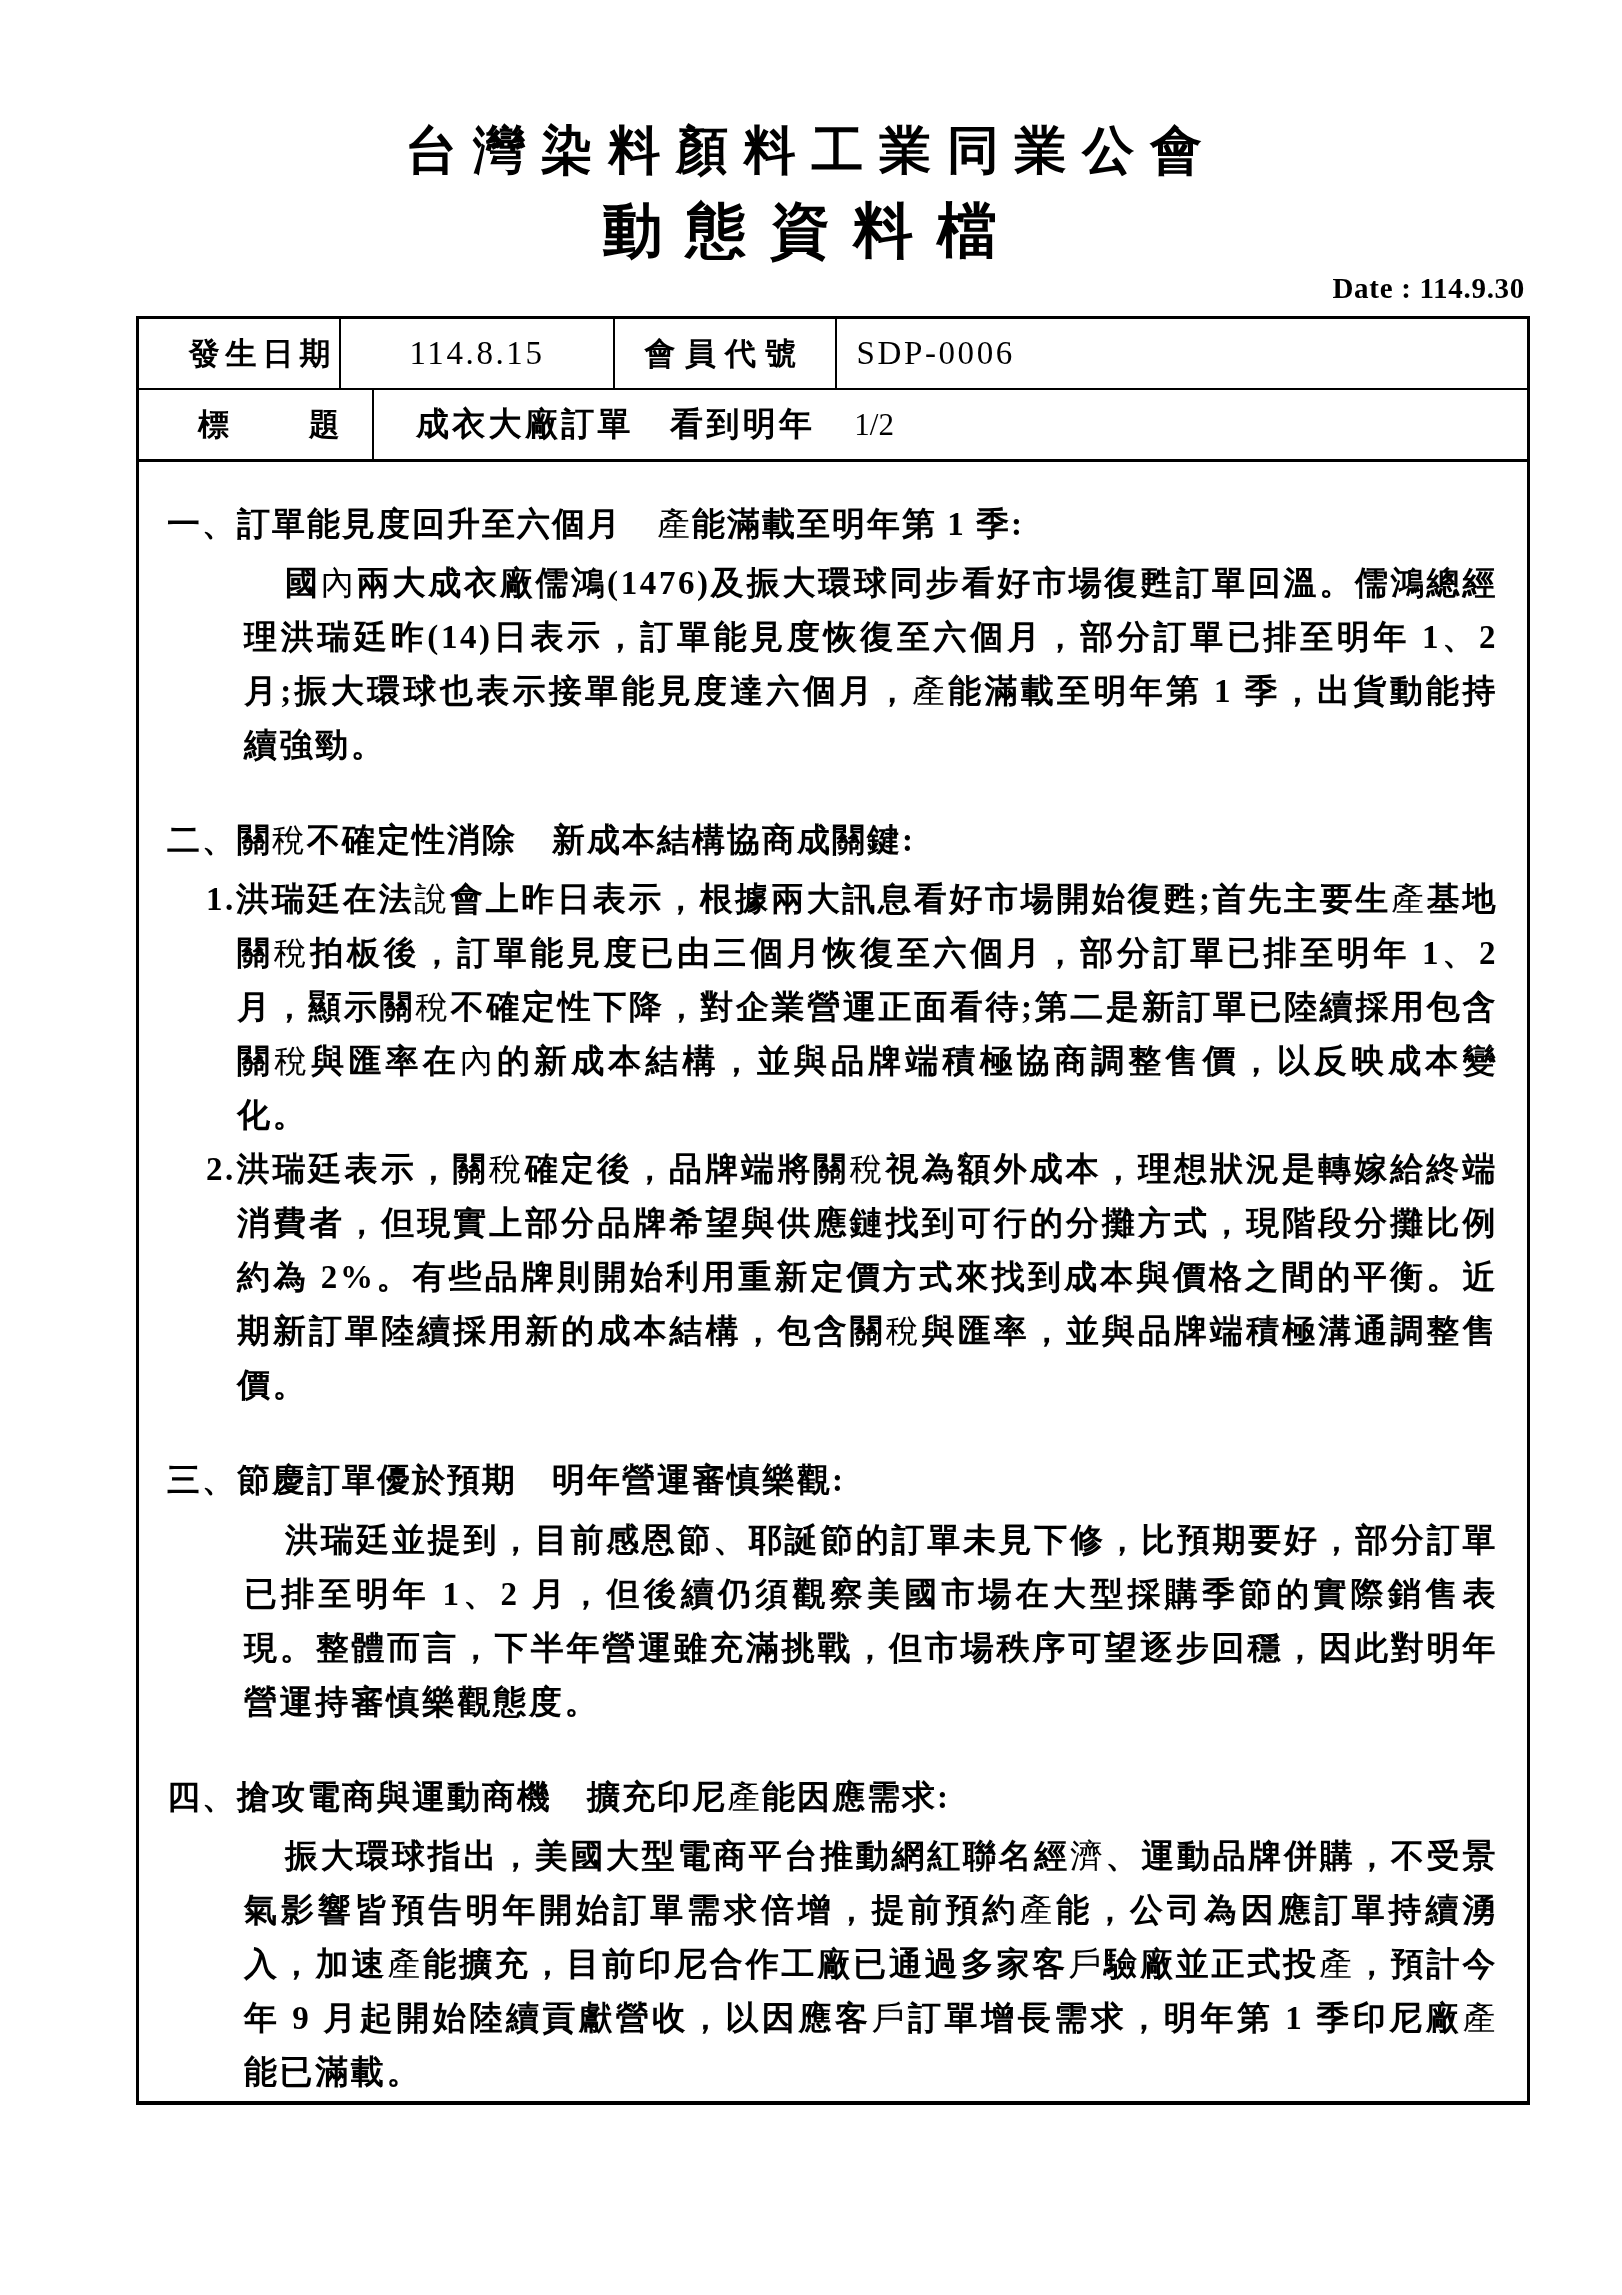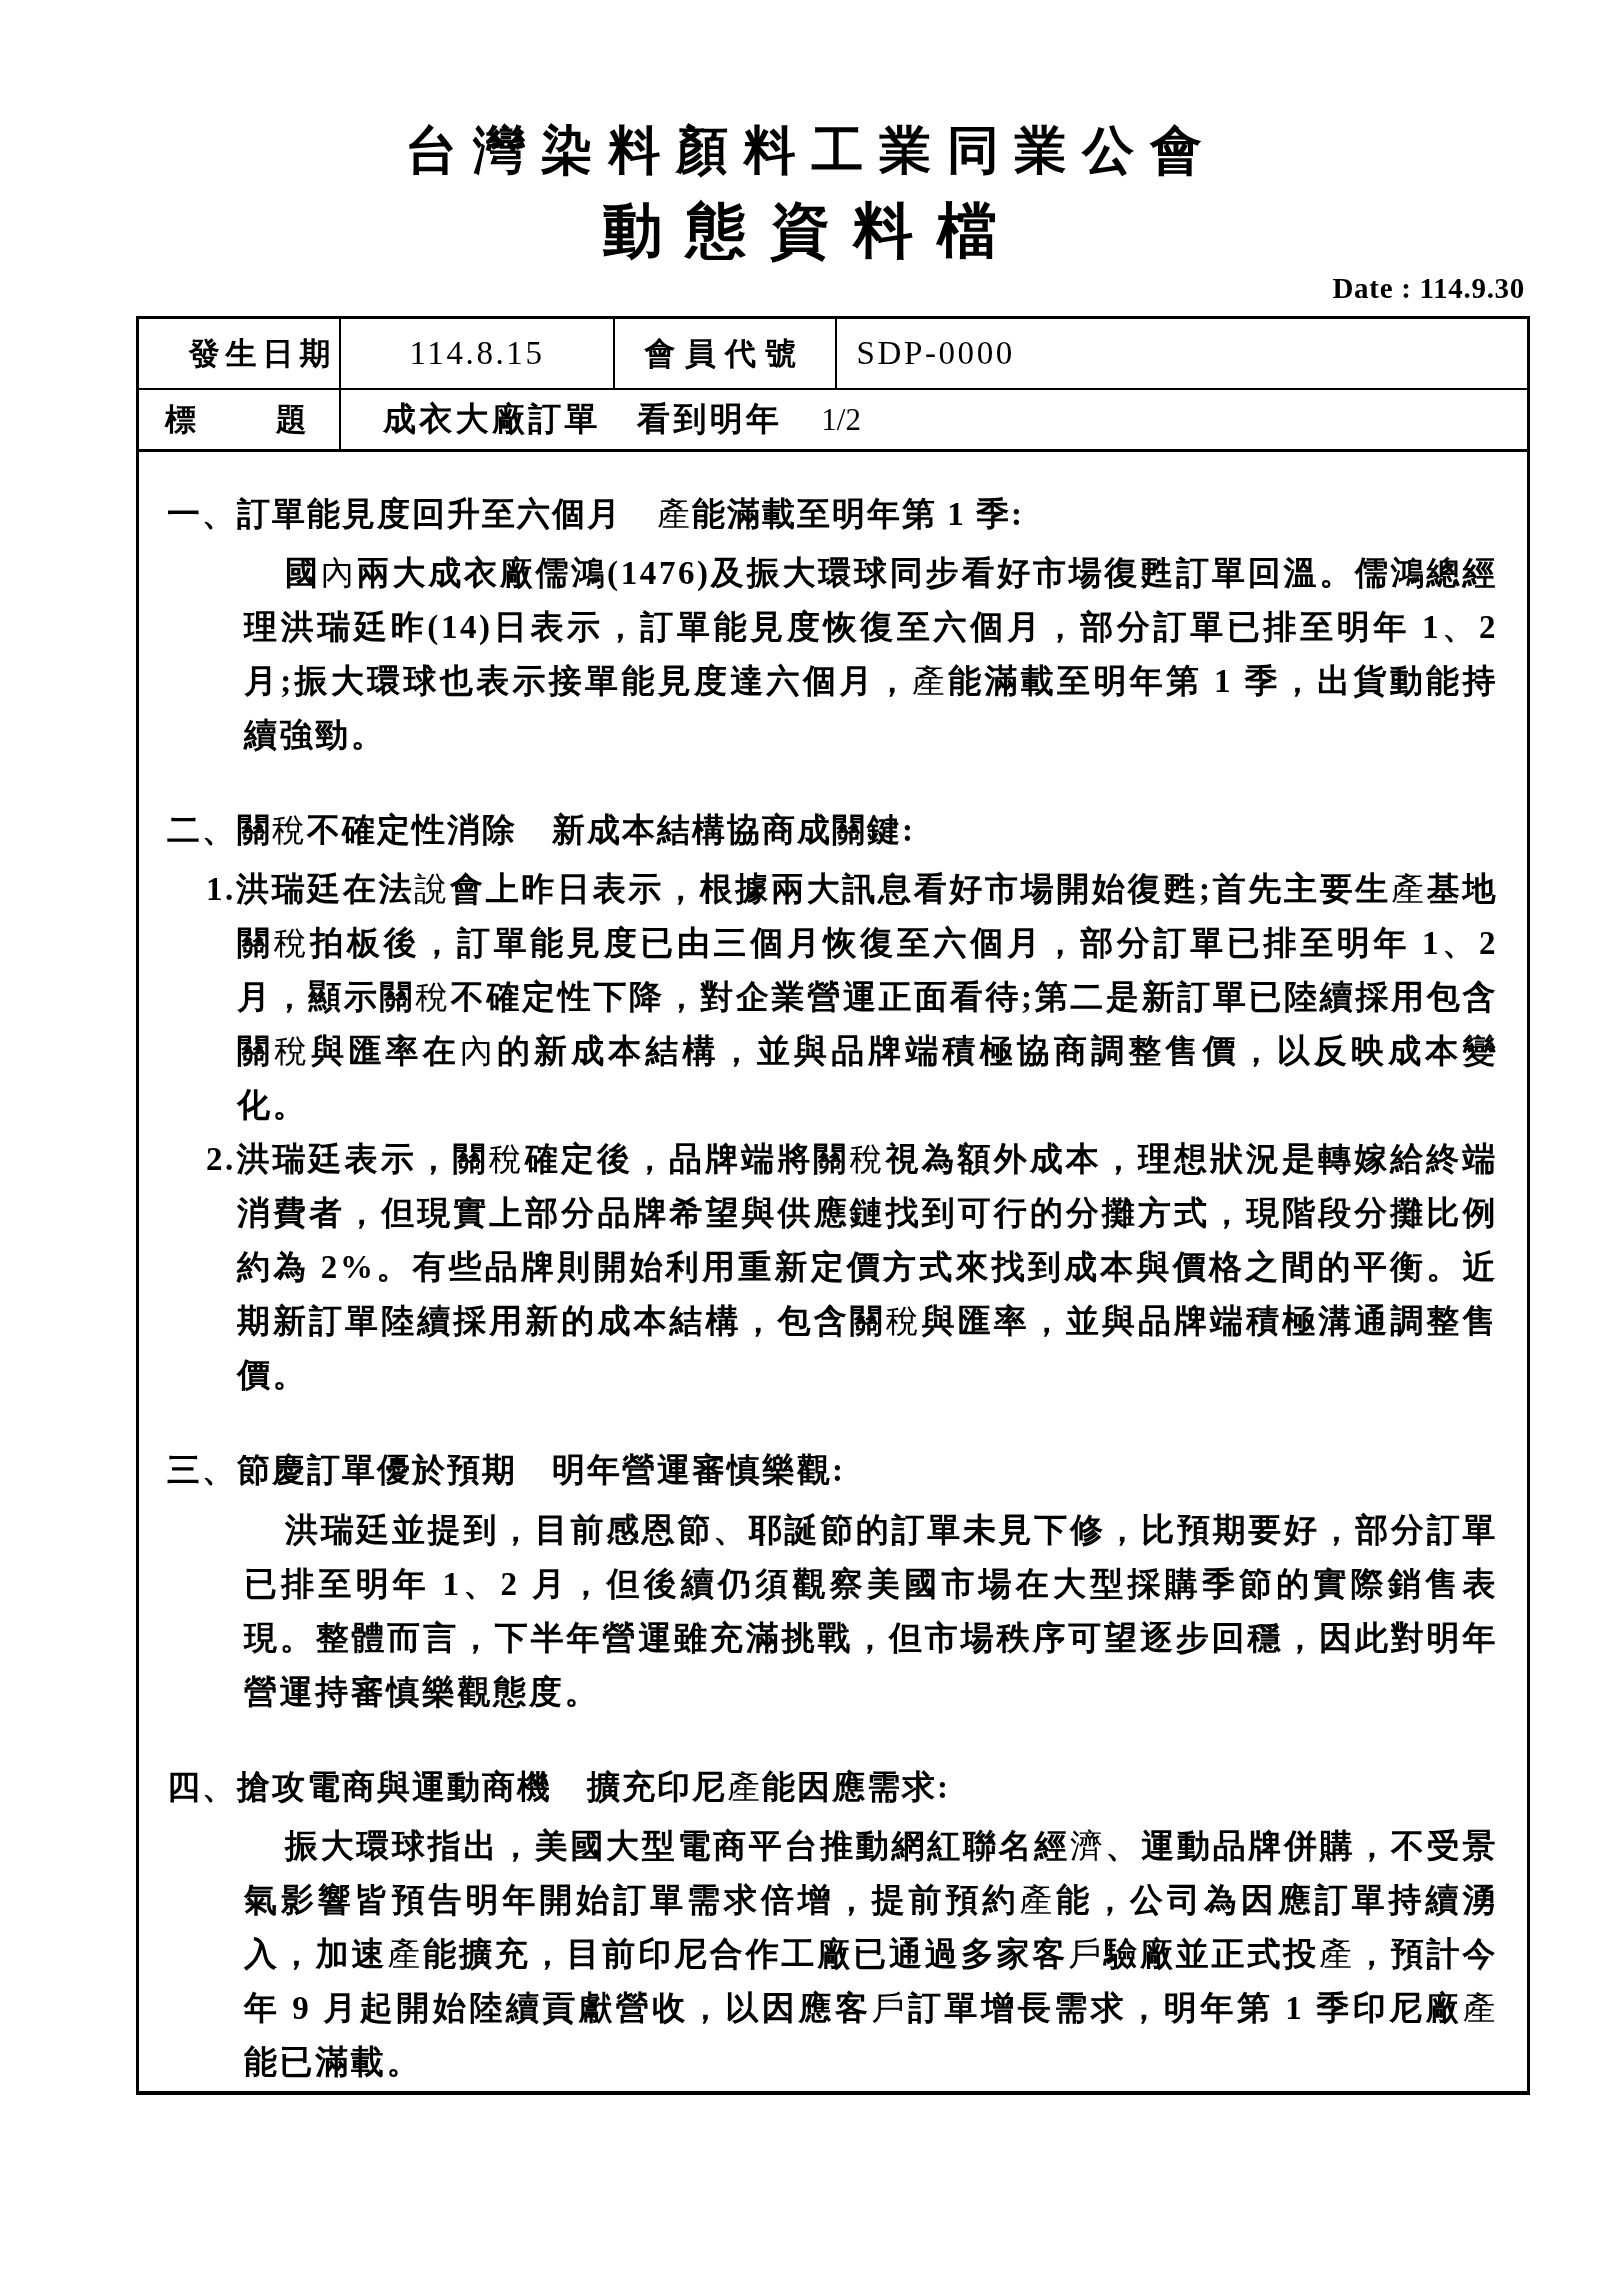--- a/index.html
+++ b/index.html
@@ -40,21 +40,21 @@
   .doc-table {
     position:absolute; left:136px; top:316px;
     width:1394px;
     box-sizing:border-box;
     border:3.3px solid #000;
     border-bottom-width:4.6px;
     background:#fff;
   }
   .row { display:flex; align-items:center; box-sizing:border-box; }
   .r1 { height:71px; border-bottom:2.6px solid #000; }
-  .r2 { height:62px; border-bottom:3.3px solid #000; }
+  .r2 { height:72px; border-bottom:3.3px solid #000;padding-left:33px; }
   .cell { box-sizing:border-box; height:100%; display:flex; align-items:center; }
   .vline { border-right:2px solid #000; }
   .c1 { width:202px; justify-content:center;padding-left:47px; }
   .c2 { width:274px; justify-content:center; }
   .c3 { width:222px; justify-content:center; }
   .c4 { flex:1; justify-content:flex-start; padding-left:19.6px; }
   .wide { flex:1; justify-content:flex-start; padding-left:42px; }
   .label {
     font-family:"Liberation Serif", sans-serif;
     font-weight:700;
@@ -126,21 +126,21 @@
   <div class="title">台灣染料顏料工業同業公會</div>
   <div class="subtitle">動態資料檔</div>
   <div class="date">Date : 114.9.30</div>
 
   <div class="doc-table">
 
     <div class="row r1">
       <div class="cell c1 vline label">發生日期</div>
       <div class="cell c2 vline serif">114.8.15</div>
       <div class="cell c3 vline label code-label">會員代號</div>
-      <div class="cell c4 serif">SDP-0000</div>
+      <div class="cell c4 serif">SDP-0006</div>
     </div>
 
     <div class="row r2">
       <div class="cell c1 vline label subject-label">標　　題</div>
       <div class="cell wide">
         <span class="subject-value">成衣大廠訂單　看到明年</span>
         <span class="page-no">1/2</span>
       </div>
     </div>
 

